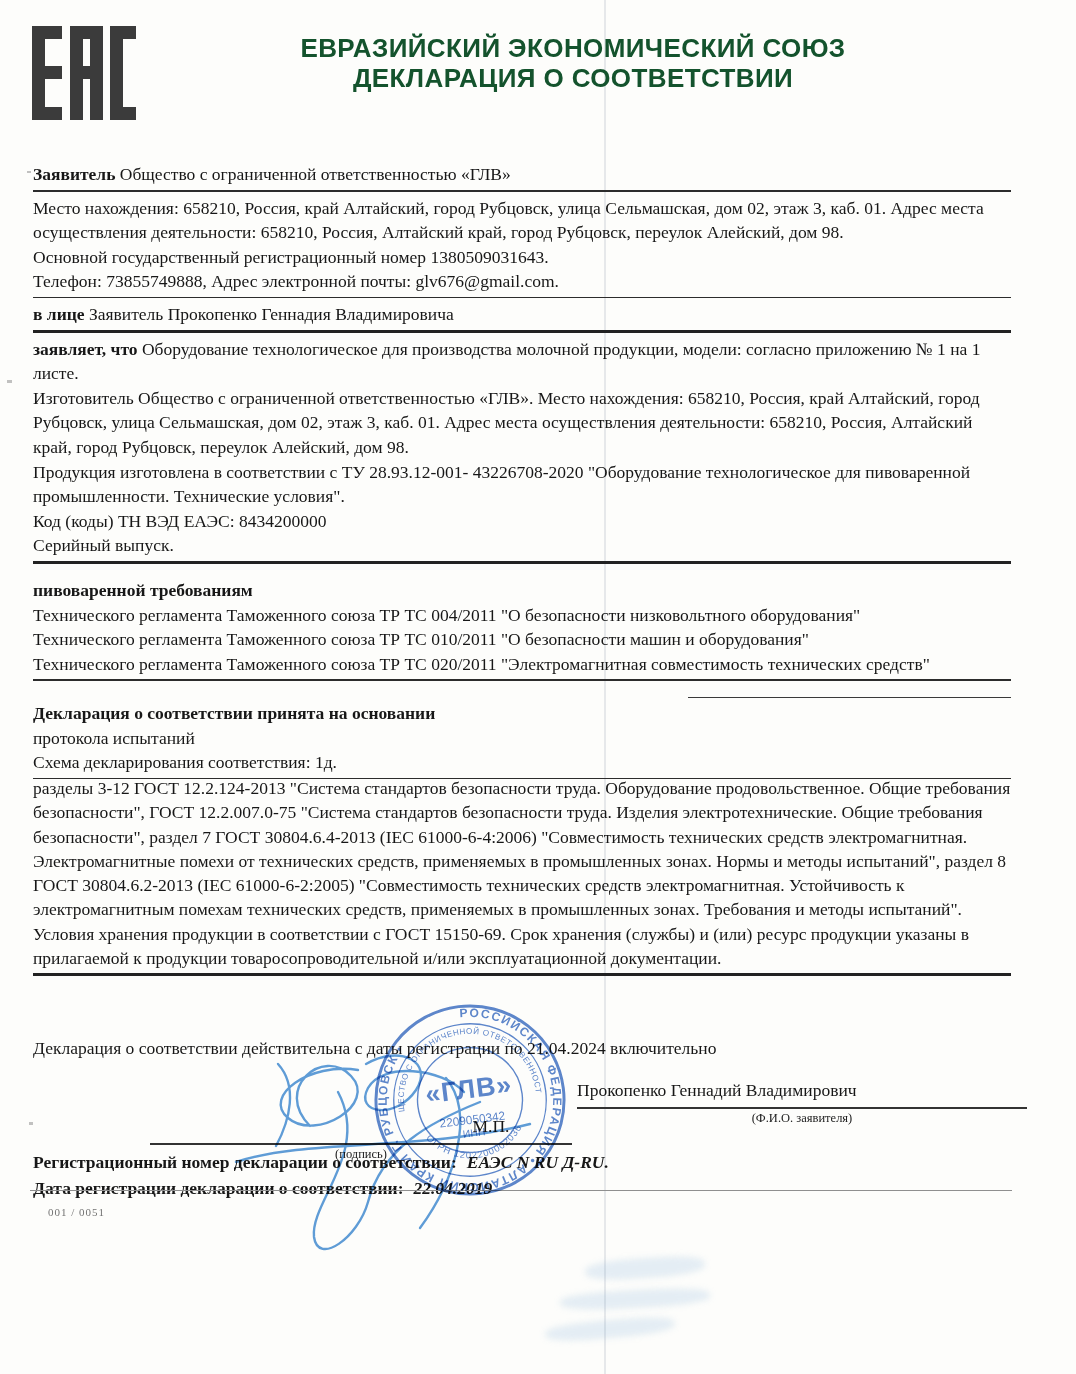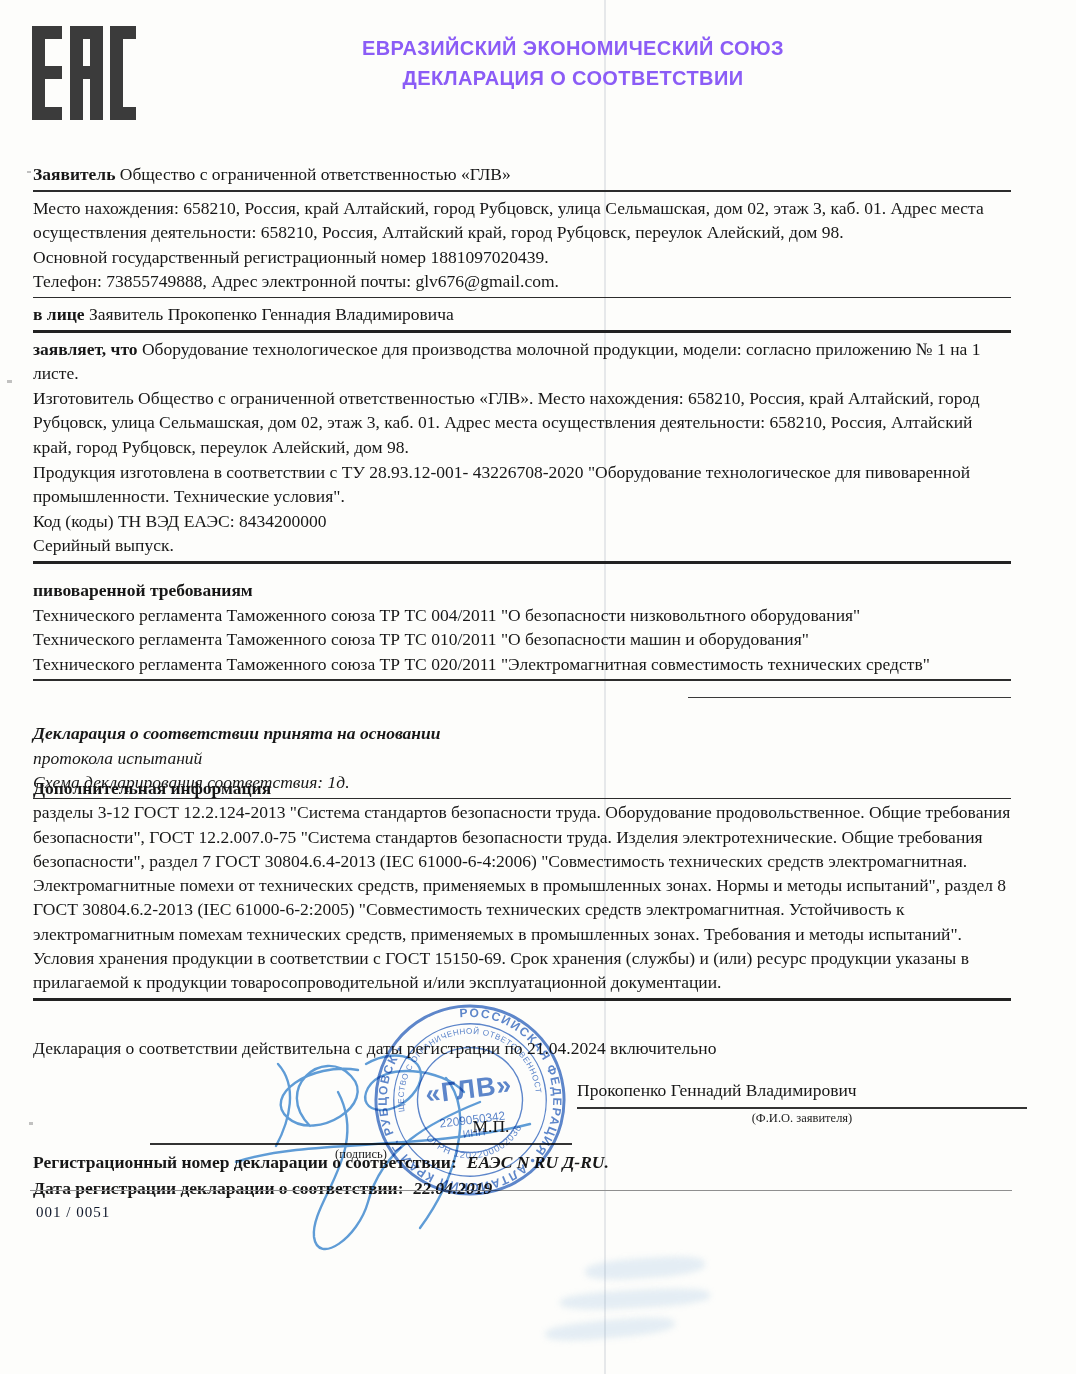--- a/index.html
+++ b/index.html
@@ -16,27 +16,27 @@
   
   .scanline{position:absolute;top:0;bottom:0;left:604px;width:2px;background:rgba(150,160,172,.22);}
   .speck{position:absolute;background:#9a9a9a;opacity:.6;}
 
   
   .logo{position:absolute;left:32px;top:26px;}
   .titles{
     position:absolute;left:140px;right:70px;top:33px;
     text-align:center;
     font-family:"Liberation Sans","DejaVu Sans",sans-serif;
-    font-weight:bold;font-size:20px;line-height:30px;
-    color:#8b5cf6;letter-spacing:.4px;
+    font-weight:bold;font-size:26px;line-height:30px;
+    color:#14532d;letter-spacing:.4px;
   }
 
   
   .grp{position:absolute;left:33px;width:978px;}
-  .gA{top:162px;} .gB{top:578px;} .gC{top:721px;font-style:italic;} .gD{top:776px;} .gE{top:1036px;}
+  .gA{top:162px;} .gB{top:578px;} .gC{top:701px;} .gD{top:776px;} .gE{top:1036px;}
 
   .rule{border-bottom:2.5px solid #2c2c2c;height:0;margin:3px 0 2px 0;}
   .rule.thin{border-bottom-width:1.6px;}
   .rule.thick{border-bottom-width:3px;border-color:#222;}
   b{font-weight:bold;}
   p{margin:0;}
   .mt4{margin-top:4px;}
 
   .gB{position:absolute;}
   .tail-rule{position:absolute;left:655px;right:0;top:119px;border-top:1.6px solid #3a3a3a;}
@@ -47,21 +47,21 @@
   .sig-left{position:absolute;left:117px;width:422px;top:0;}
   .sig-right{position:absolute;left:544px;width:450px;top:0;}
   .sig-name{display:block;text-align:left;height:34px;line-height:34px;}
   .sig-mp{display:block;text-align:center;height:34px;line-height:34px;padding-left:260px;margin-top:36px;}
   .sig-line{border-bottom:2px solid #333;height:0;}
   .sig-cap{text-align:center;font-size:12.5px;line-height:18px;color:#222;}
   .reg{font-weight:bold;line-height:26px;}
   .reg .val{margin-left:10px;font-style:italic;}
 
   .footrule{position:absolute;left:30px;right:64px;top:1190px;border-top:1.2px solid #8f8f8f;}
-  .pagenum{position:absolute;left:36px;top:1200px;font-size:15px;color:#0f172a;letter-spacing:1px;}
+  .pagenum{position:absolute;left:48px;top:1200px;font-size:11px;color:#737373;letter-spacing:1px;}
 
   
   .stamp{
     position:absolute;left:371px;top:1001px;width:198px;height:198px;
     transform:rotate(-7deg);
     mix-blend-mode:multiply;opacity:.82;
   }
   .ink{
     position:absolute;left:218px;top:1034px;width:336px;height:228px;
     mix-blend-mode:multiply;
@@ -101,21 +101,21 @@
 
   <div class="titles">
     <div>ЕВРАЗИЙСКИЙ ЭКОНОМИЧЕСКИЙ СОЮЗ</div>
     <div>ДЕКЛАРАЦИЯ О СООТВЕТСТВИИ</div>
   </div>
 
   <div class="grp gA">
     <p><b>Заявитель</b> <span>Общество с ограниченной ответственностью «ГЛВ»</span></p>
     <div class="rule"></div>
     <p class="mt4">Место нахождения: 658210, Россия, край Алтайский, город Рубцовск, улица Сельмашская, дом 02, этаж 3, каб. 01. Адрес места осуществления деятельности: 658210, Россия, Алтайский край, город Рубцовск, переулок Алейский, дом 98.</p>
-    <p>Основной государственный регистрационный номер 1881097020439.</p>
+    <p>Основной государственный регистрационный номер 1380509031643.</p>
     <p>Телефон: 73855749888, Адрес электронной почты: glv676@gmail.com.</p>
     <div class="rule thin"></div>
     <p class="mt4"><b>в лице</b> <span>Заявитель Прокопенко Геннадия Владимировича</span></p>
     <div class="rule thick"></div>
     <p class="mt4"><b>заявляет, что</b> <span>Оборудование технологическое для производства молочной продукции, модели: согласно приложению № 1 на 1 листе.</span></p>
     <p>Изготовитель Общество с ограниченной ответственностью «ГЛВ». Место нахождения: 658210, Россия, край Алтайский, город Рубцовск, улица Сельмашская, дом 02, этаж 3, каб. 01. Адрес места осуществления деятельности: 658210, Россия, Алтайский край, город Рубцовск, переулок Алейский, дом 98.</p>
     <p>Продукция изготовлена в соответствии с ТУ  28.93.12-001- 43226708-2020 "Оборудование технологическое для пивоваренной промышленности. Технические условия".</p>
     <p>Код (коды) ТН ВЭД ЕАЭС: 8434200000</p>
     <p>Серийный выпуск.</p>
     <div class="rule thick"></div>
@@ -131,21 +131,20 @@
   </div>
 
   <div class="grp gC">
     <p><b>Декларация о соответствии принята на основании</b></p>
     <p>протокола испытаний</p>
     <p>Схема декларирования соответствия: 1д.</p>
     <div class="rule thin"></div>
   </div>
 
   <div class="grp gD" style="line-height:24.3px;">
-    <p><b>Дополнительная информация</b></p>
     <p>разделы 3-12 ГОСТ 12.2.124-2013 "Система стандартов безопасности труда. Оборудование продовольственное. Общие требования безопасности", ГОСТ 12.2.007.0-75 "Система стандартов безопасности труда. Изделия электротехнические. Общие требования безопасности", раздел 7 ГОСТ 30804.6.4-2013 (IEC 61000-6-4:2006) "Совместимость технических средств электромагнитная. Электромагнитные помехи от технических средств, применяемых в промышленных зонах. Нормы и методы испытаний", раздел 8 ГОСТ 30804.6.2-2013 (IEC 61000-6-2:2005) "Совместимость технических средств электромагнитная. Устойчивость к электромагнитным помехам технических средств, применяемых в промышленных зонах. Требования и методы испытаний". Условия хранения продукции в соответствии с ГОСТ 15150-69. Срок хранения (службы) и (или) ресурс продукции указаны в прилагаемой к продукции товаросопроводительной и/или эксплуатационной документации.</p>
     <div class="rule thick"></div>
   </div>
 
   <div class="grp gE">
     <p class="validity">Декларация о соответствии действительна с даты регистрации по 21.04.2024 включительно</p>
 
     <div class="sigrow">
       <div class="sig-left">
         <span class="sig-mp">М.П.</span>

